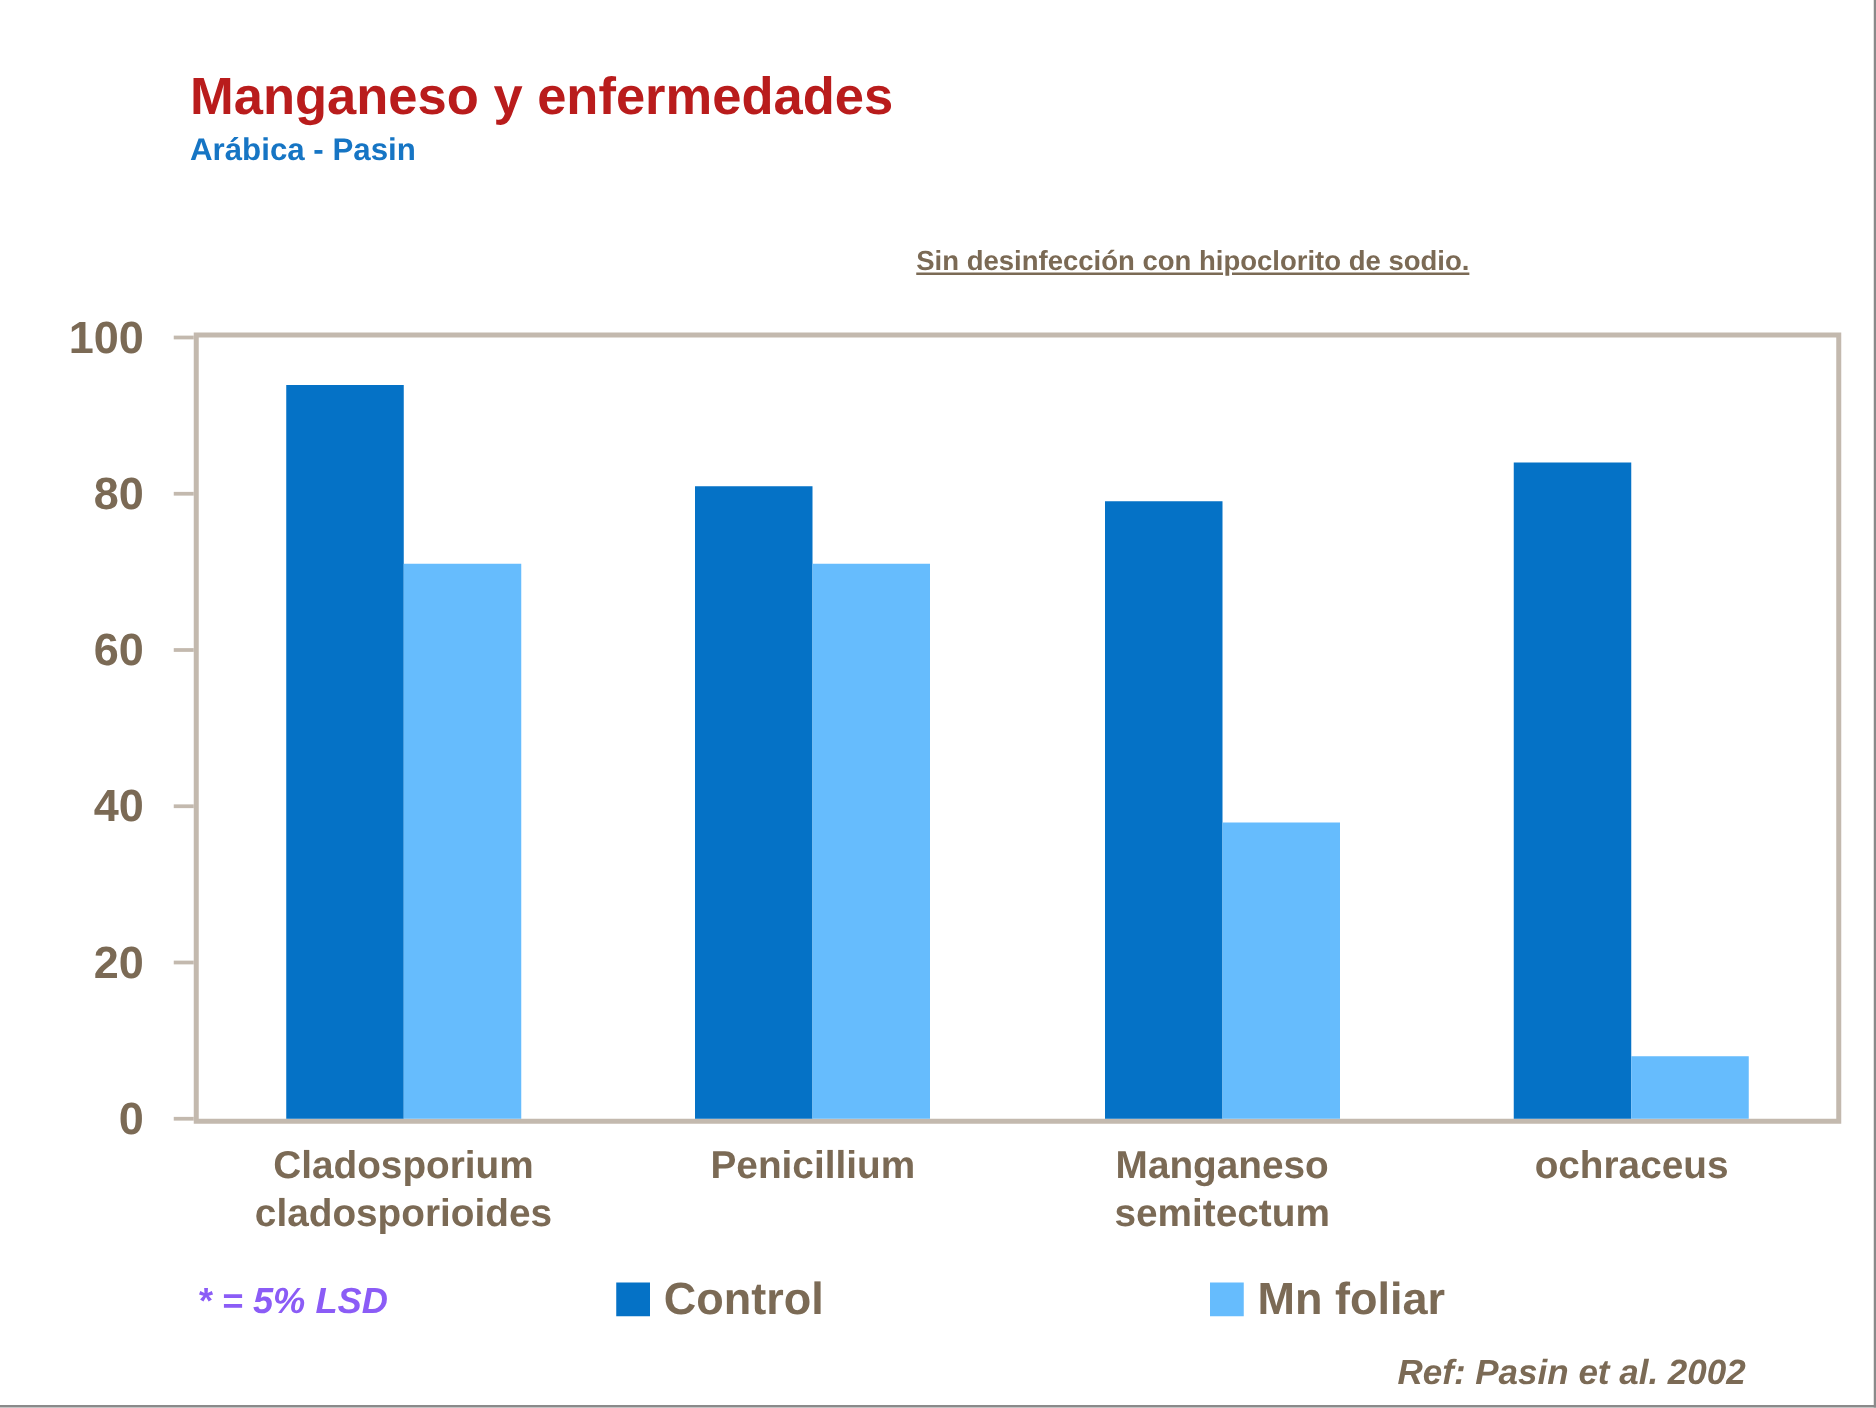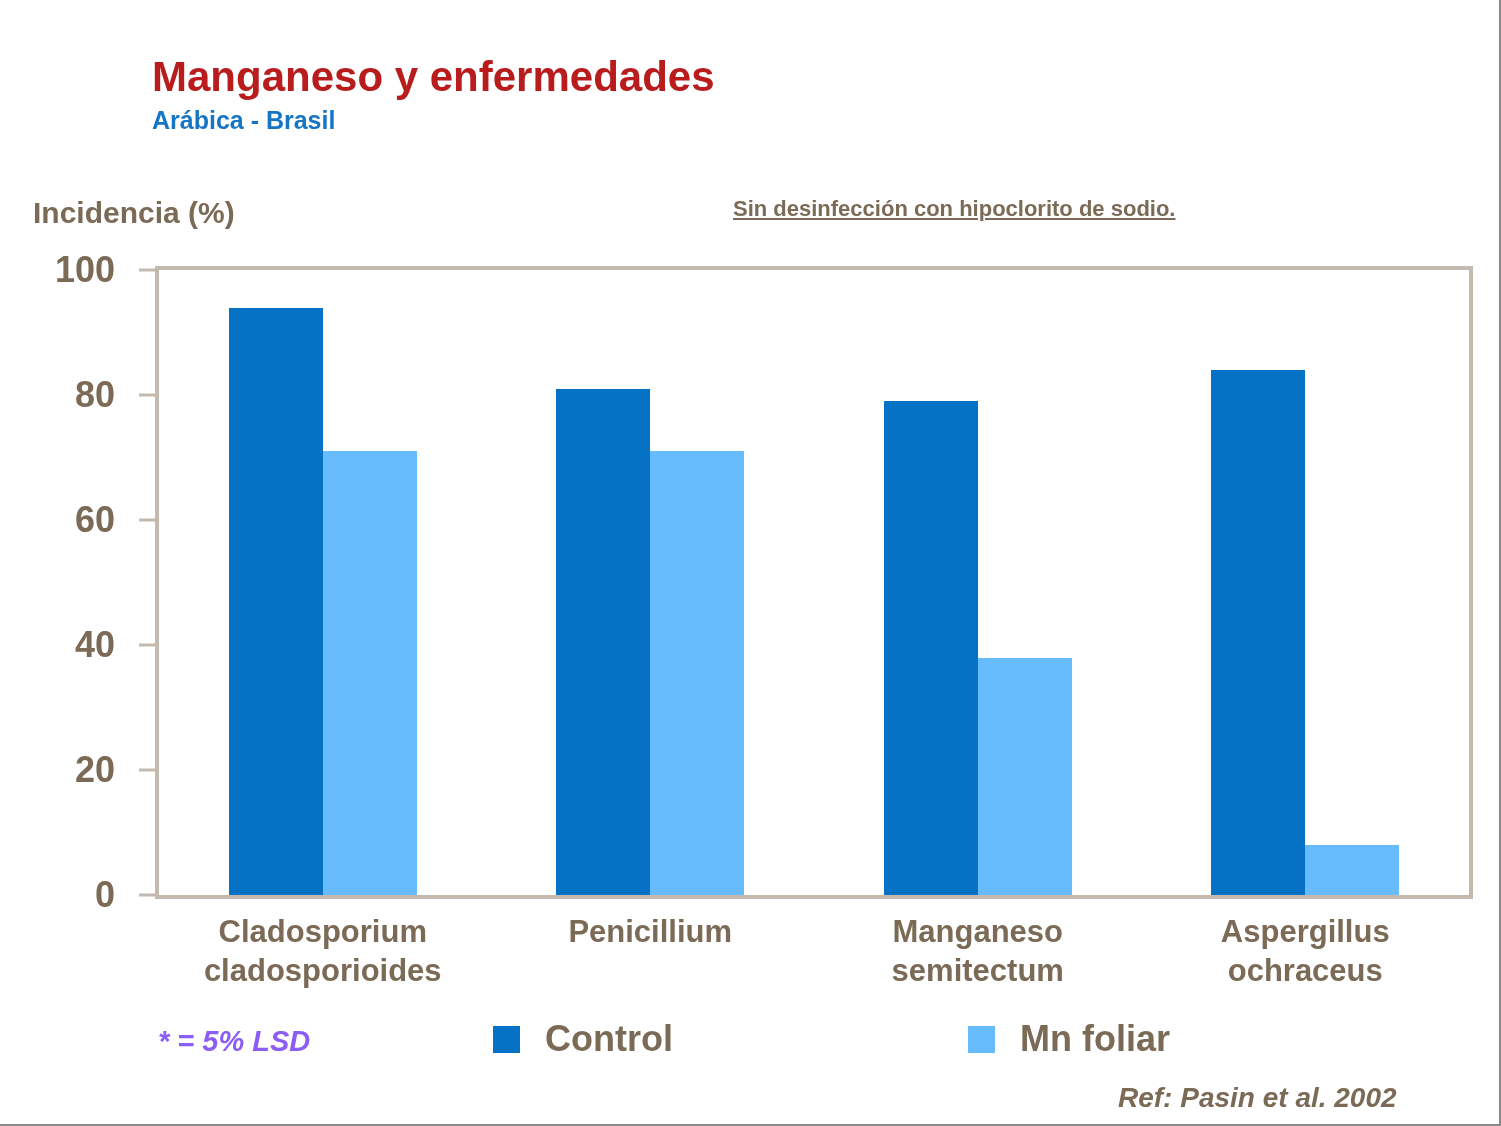--- a/index.html
+++ b/index.html
@@ -140,21 +140,21 @@
     font-style: italic;
     font-weight: bold;
     color: #8b5cf6;
     white-space: nowrap;
   }
   .legend-item {
     position: absolute;
     top: 1018px;
     display: flex;
     align-items: center;
-    gap: 25px;
+    gap: 11px;
   }
   .legend-swatch {
     width: 27px;
     height: 27px;
     display: block;
   }
   .legend-swatch.control  { background: #0572c6; }
   .legend-swatch.mnfoliar { background: #66bcfd; }
   .legend-label {
     font-size: 36px;
@@ -176,24 +176,23 @@
     white-space: nowrap;
   }
 </style>
 </head>
 <body>
 
 <div id="page">
 
   <div id="title-block">
     <div id="chart-title">Manganeso y enfermedades</div>
-    <div id="chart-subtitle">Arábica  - Brasil</div>
-  </div>
-
-  <div id="y-axis-title">Incidencia (%)</div>
+    <div id="chart-subtitle">Arábica  - Pasin</div>
+  </div>
+
   <div id="note-text">Sin desinfección con hipoclorito de sodio.</div>
 
   <div id="plot-frame">
     <div id="plot-inner">
         <div class="group" style="left: 0px; width: 327.5px;">
           <div class="bar control" title="Control: 94" style="left: 69.75px; width: 94px; height: 587.5px; background: rgb(5, 114, 198);"></div>
           <div class="bar mnfoliar" title="Mn foliar: 71" style="left: 163.75px; width: 94px; height: 443.75px; background: rgb(102, 188, 253);"></div>
         </div>
         <div class="group" style="left: 327.5px; width: 327.5px;">
           <div class="bar control" title="Control: 81" style="left: 69.75px; width: 94px; height: 506.25px; background: rgb(5, 114, 198);"></div>
@@ -241,16 +240,15 @@
       <div>cladosporioides</div>
     </div>
     <div class="cat-label" style="left: 486.5px; width: 327.5px;">
       <div>Penicillium</div>
     </div>
     <div class="cat-label" style="left: 814px; width: 327.5px;">
       <div>Manganeso</div>
       <div>semitectum</div>
     </div>
     <div class="cat-label" style="left: 1141.5px; width: 327.5px;">
-      <div>Aspergillus</div>
       <div>ochraceus</div>
     </div>
   </div>
 
 </body></html>

